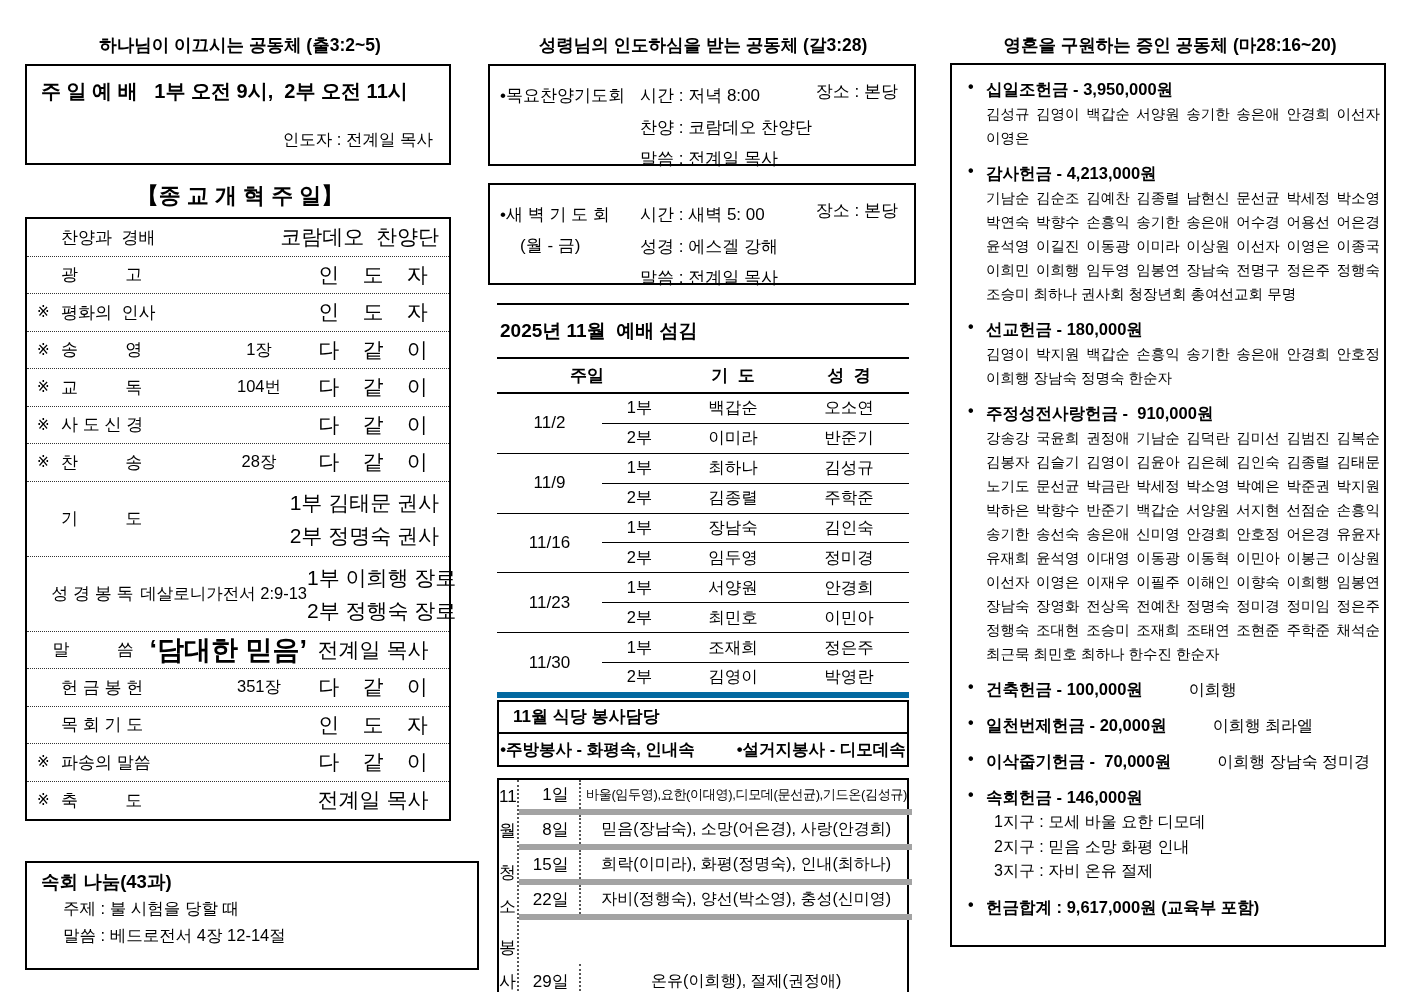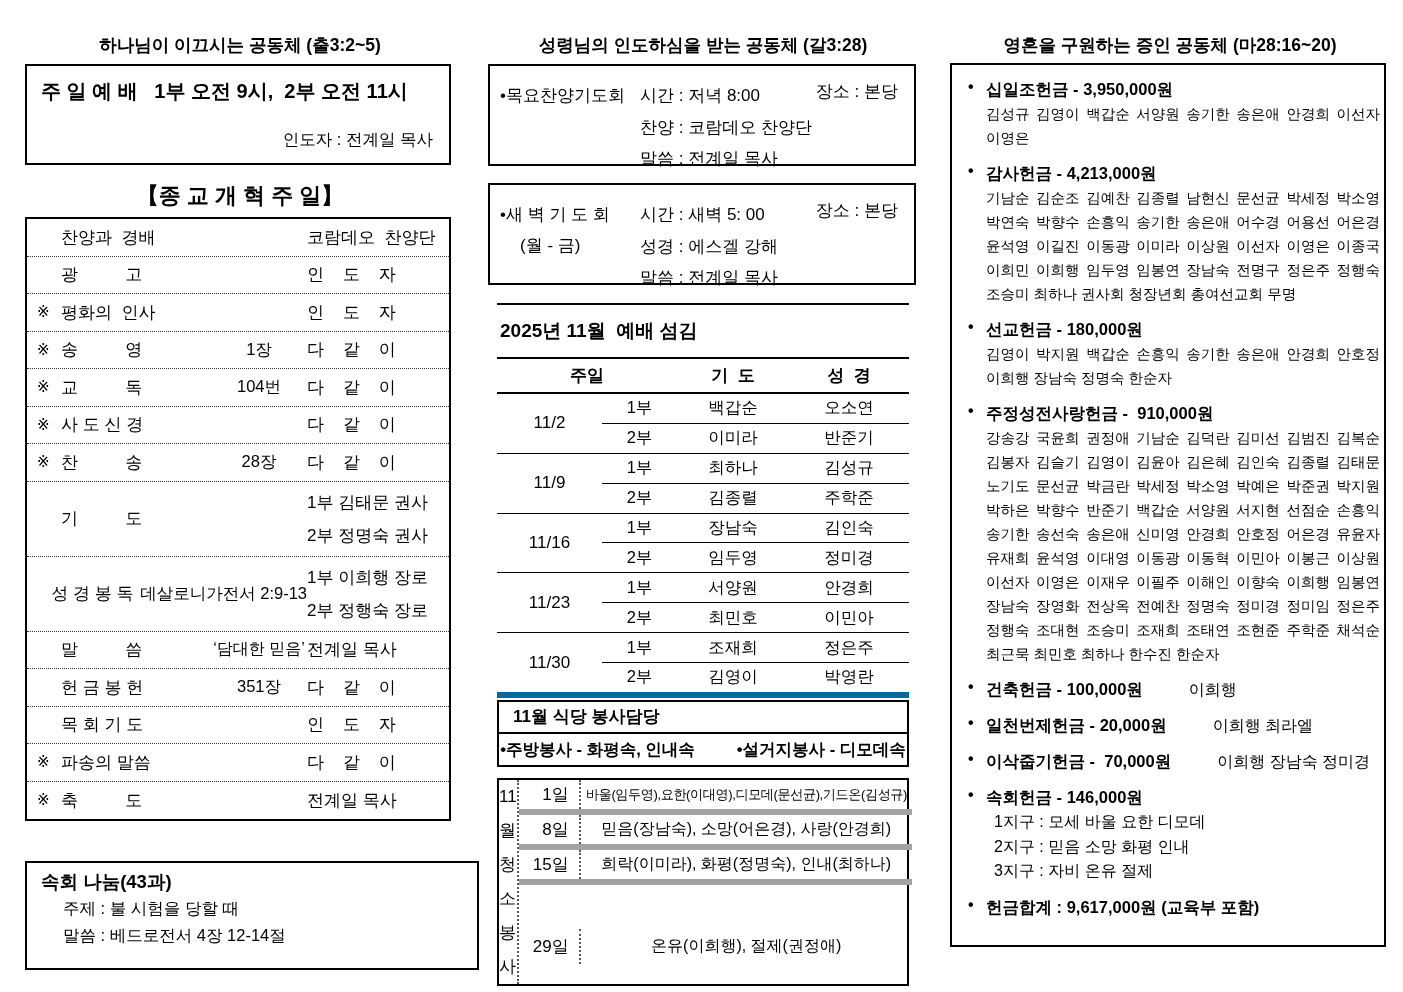--- a/index.html
+++ b/index.html
@@ -16,22 +16,22 @@
   .wb-line1{position:absolute;left:14px;top:12px;font-size:20px;font-weight:700;white-space:pre;}
   .wb-leader{position:absolute;right:16px;bottom:12px;font-size:16.5px;}
   .banner{position:absolute;top:181px;left:0;right:0;text-align:center;font-size:22px;font-weight:700;white-space:pre;}
   .order-table{position:absolute;top:217px;left:0;width:422px;border:2px solid #000;}
   .o-row{display:flex;align-items:center;border-bottom:1px dotted #333;padding:0 10px;height:37.5px;box-sizing:border-box;}
   .o-row.tall{height:75px;}
   .o-row:last-child{border-bottom:none;}
   .o-mark{width:24px;font-size:15px;}
   .o-item{width:150px;font-size:17px;white-space:pre;}
   .o-content{flex:1;text-align:center;font-size:16.5px;white-space:pre;}
-  .o-content.emph{font-weight:400;font-size:16px;}
-  .o-who{min-width:132px;text-align:left;font-size:17px;white-space:pre;}
+  .o-content.emph{font-weight:700;font-size:27px;}
+  .o-who{min-width:132px;text-align:center;font-size:21px;white-space:pre;}
   .o-who div{line-height:33px;}
   .sokhoe{position:absolute;top:845px;left:0;width:422px;height:93px;border:2px solid #000;padding:6px 14px;box-sizing:content-box;margin-top:16px;}
   .sk-title{font-weight:700;font-size:18.5px;line-height:26px;}
   .sk-line{font-size:16.5px;line-height:27px;margin-left:22px;white-space:pre;}
 
   
   .m-box{position:absolute;left:0;width:424px;height:98px;border:2px solid #000;}
   .box-thu{top:64px;}
   .box-dawn{top:183px;}
   .b-label{position:absolute;left:10px;top:14px;font-size:17px;white-space:pre;line-height:31px;}
@@ -309,20 +309,24 @@
           </div>
           <div class="c-row">
             <div class="c-day">8일</div>
             <div class="c-names">믿음(장남숙), 소망(어은경), 사랑(안경희)</div>
           </div>
           <div class="c-row">
             <div class="c-day">15일</div>
             <div class="c-names">희락(이미라), 화평(정명숙), 인내(최하나)</div>
           </div>
           <div class="c-row">
+            <div class="c-day">22일</div>
+            <div class="c-names">자비(정행숙), 양선(박소영), 충성(신미영)</div>
+          </div>
+          <div class="c-row">
             <div class="c-day">29일</div>
             <div class="c-names">온유(이희행), 절제(권정애)</div>
           </div>
         </div>
     </div>
   </div>
 
   <div class="col col-right">
     <div class="col-head">영혼을 구원하는 증인 공동체 (마28:16~20)</div>
     <div class="off-box" id="offering-sections">

